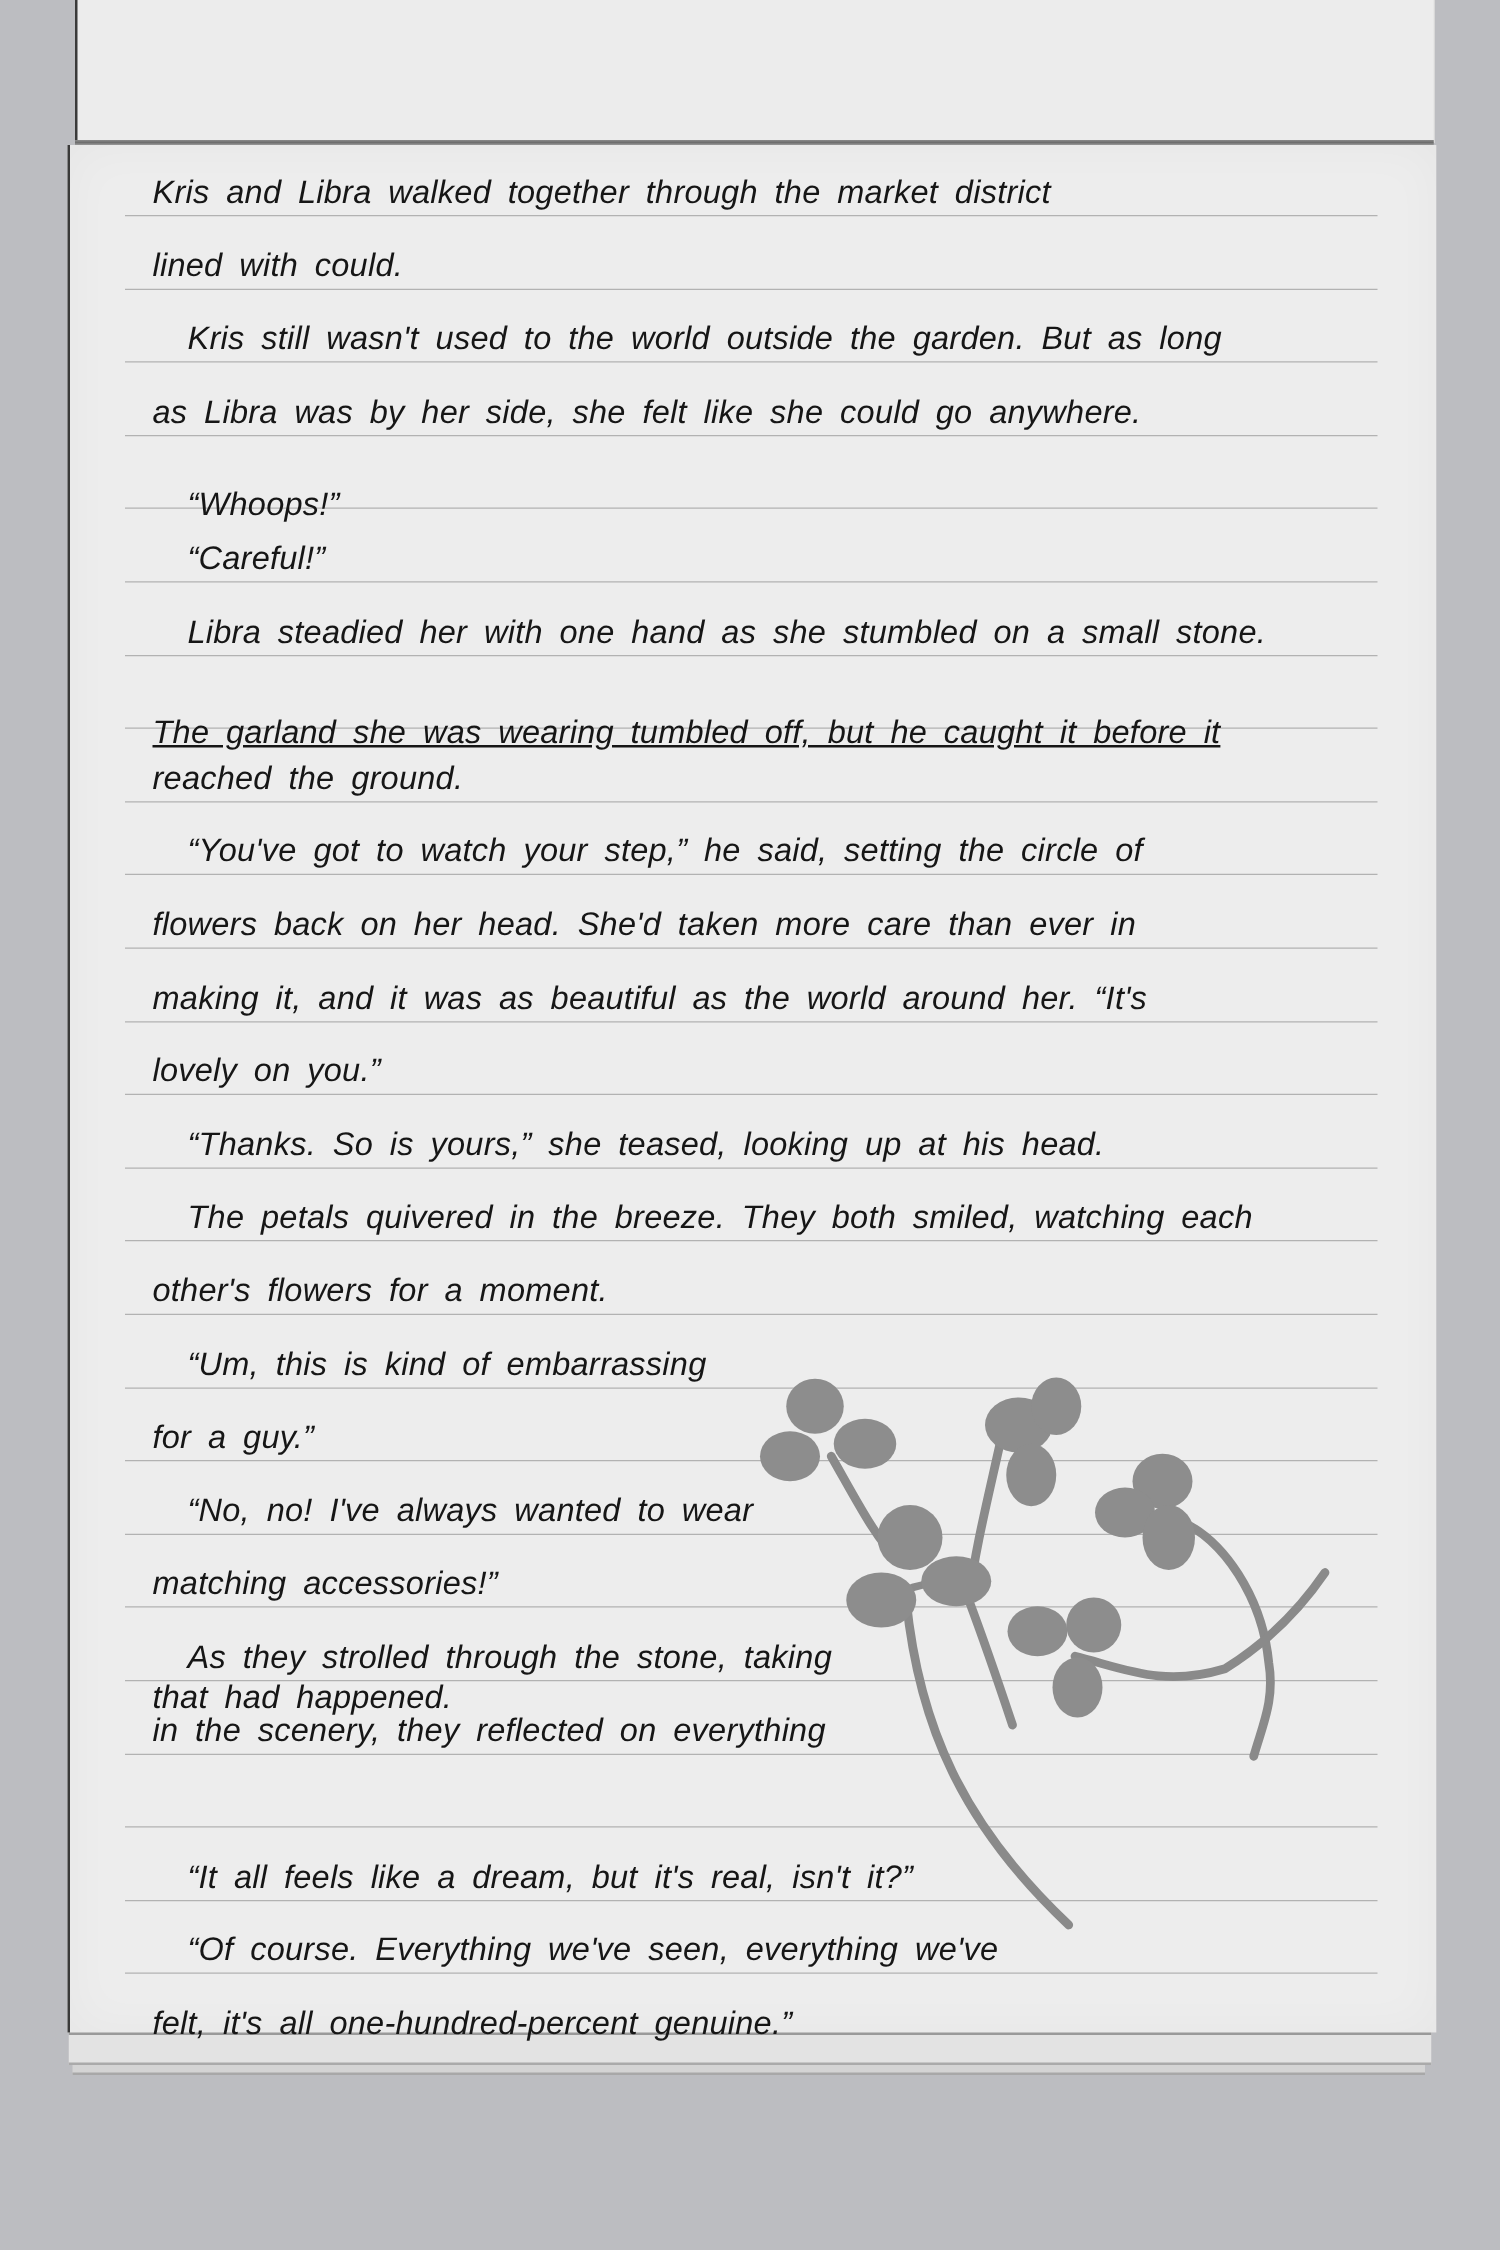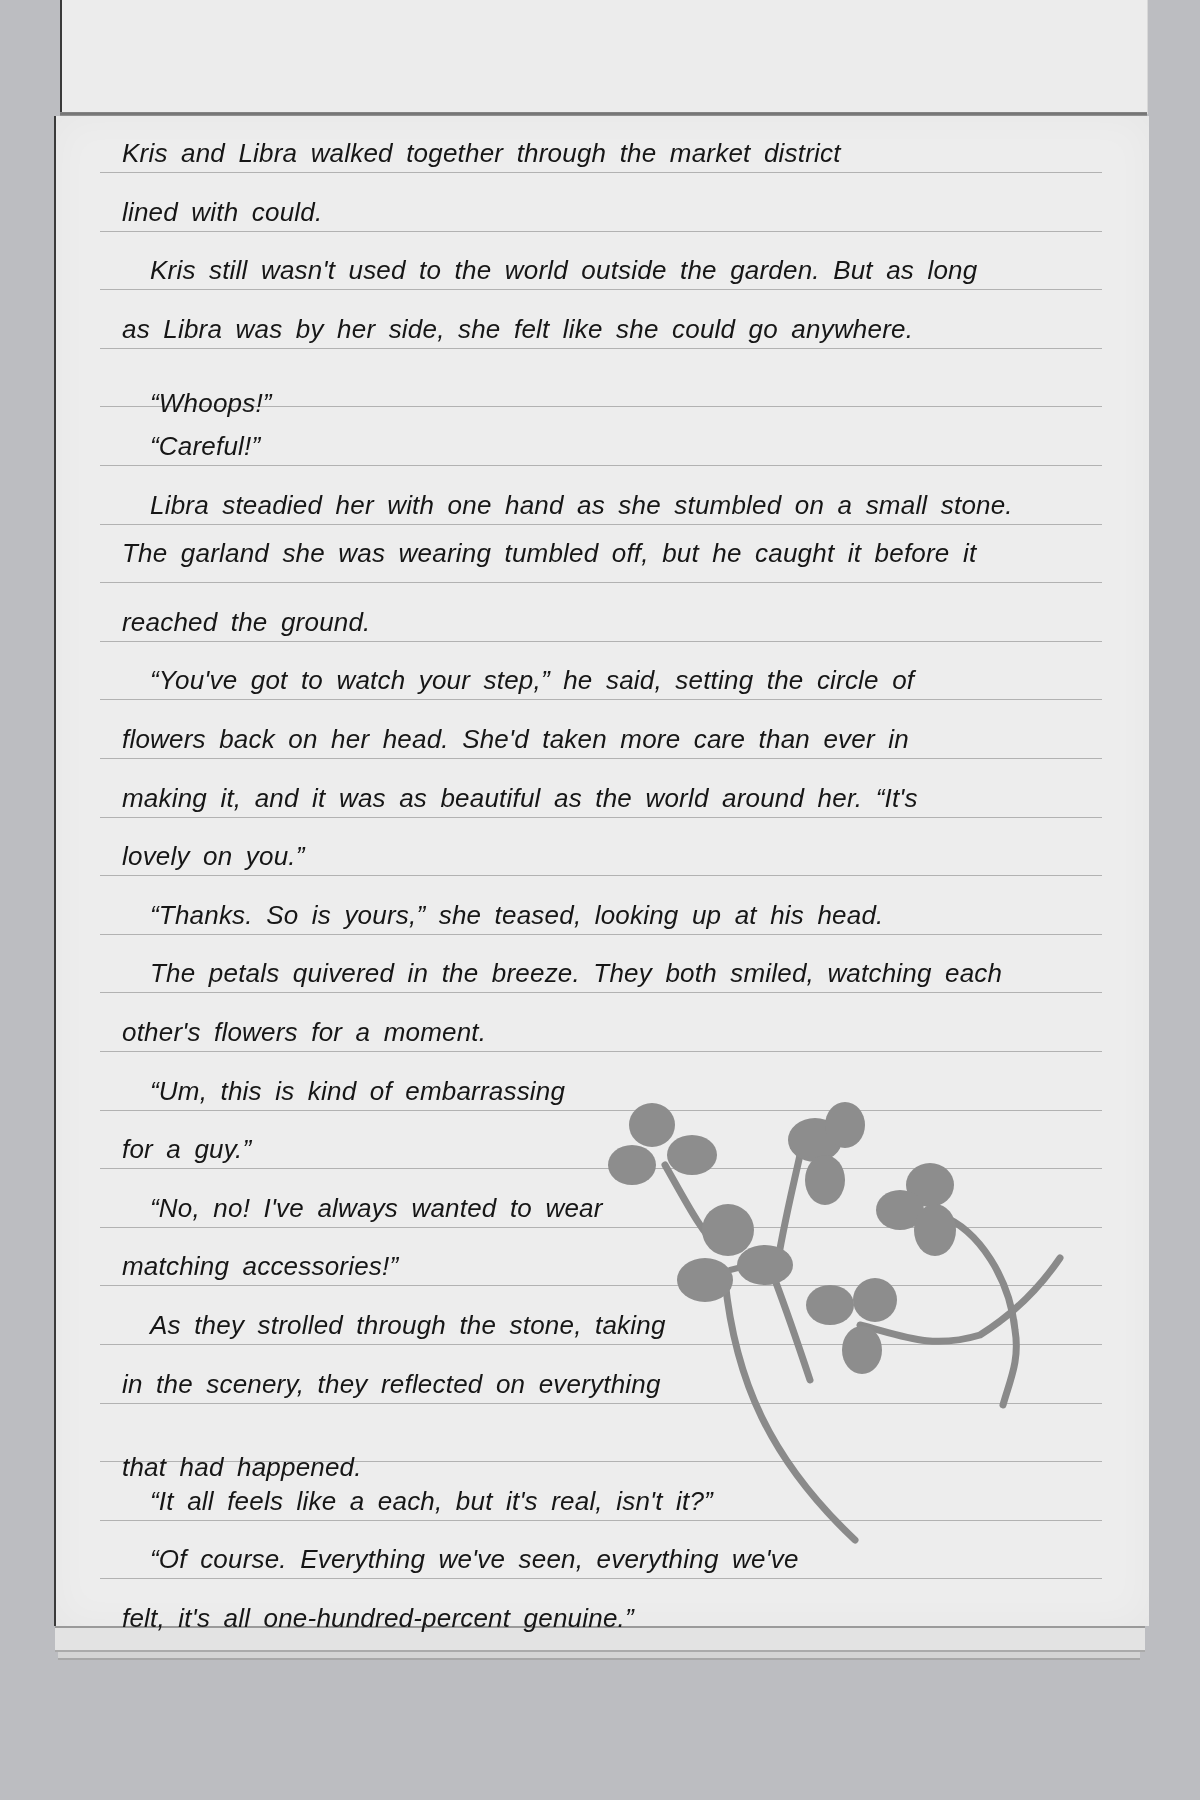--- a/index.html
+++ b/index.html
@@ -86,37 +86,37 @@
     <div class="rule" style="top: 1578.4px;"></div>
   </div>
 <div id="text">
   <div class="line" style="top: 138px;">Kris and Libra walked together through the market district</div>
   <div class="line" style="top: 196.6px;">lined with could.</div>
   <div class="line indent" style="top: 255.2px;">Kris still wasn't used to the world outside the garden. But as long</div>
   <div class="line" style="top: 313.8px;">as Libra was by her side, she felt like she could go anywhere.</div>
   <div class="line indent" style="top: 372.4px; margin-top: 16px;">“Whoops!”</div>
   <div class="line indent" style="top: 431px;">“Careful!”</div>
   <div class="line indent" style="top: 489.6px;">Libra steadied her with one hand as she stumbled on a small stone.</div>
-  <div class="line" style="top: 538px;">The garland she was wearing tumbled off, but he caught it before it</div>
+  <div class="line" style="top: 570px; text-decoration: underline;">The garland she was wearing tumbled off, but he caught it before it</div>
   <div class="line" style="top: 606.8px;">reached the ground.</div>
   <div class="line indent" style="top: 665.4px;">“You've got to watch your step,” he said, setting the circle of</div>
   <div class="line" style="top: 724px;">flowers back on her head. She'd taken more care than ever in</div>
   <div class="line" style="top: 782.6px;">making it, and it was as beautiful as the world around her. “It's</div>
   <div class="line" style="top: 841.2px;">lovely on you.”</div>
   <div class="line indent" style="top: 899.8px;">“Thanks. So is yours,” she teased, looking up at his head.</div>
   <div class="line indent" style="top: 958.4px;">The petals quivered in the breeze. They both smiled, watching each</div>
   <div class="line" style="top: 1017px;">other's flowers for a moment.</div>
   <div class="line indent" style="top: 1075.6px;">“Um, this is kind of embarrassing</div>
   <div class="line" style="top: 1134.2px; text-align: center;">for a guy.”</div>
   <div class="line indent" style="top: 1192.8px;">“No, no! I've always wanted to wear</div>
   <div class="line" style="top: 1251.4px;">matching accessories!”</div>
   <div class="line indent" style="top: 1310px;">As they strolled through the stone, taking</div>
   <div class="line" style="top: 1368.6px;">in the scenery, they reflected on everything</div>
-  <div class="line" style="top: 1452px;">that had happened.</div>
-  <div class="line indent" style="top: 1485.8px;">“It all feels like a each, but it's real, isn't it?”</div>
+  <div class="line" style="top: 1342px;">that had happened.</div>
+  <div class="line indent" style="top: 1485.8px;">“It all feels like a dream, but it's real, isn't it?”</div>
   <div class="line indent" style="top: 1544.4px;">“Of course. Everything we've seen, everything we've</div>
   <div class="line" style="top: 1603px;">felt, it's all one-hundred-percent genuine.”</div>
 </div>
 
 <svg class="clover" viewBox="0 0 480 470" xmlns="http://www.w3.org/2000/svg">
 
   <path d="M65 85 C85 120 100 150 120 170" stroke-width="7"></path>
   <path d="M125 200 C135 300 170 380 255 460" stroke-width="7"></path>
   <path d="M200 75 C190 120 180 160 175 200 C190 240 200 270 210 300" stroke-width="7"></path>
   <path d="M340 135 C380 150 410 200 415 250 C420 280 410 300 403 325" stroke-width="7"></path>

